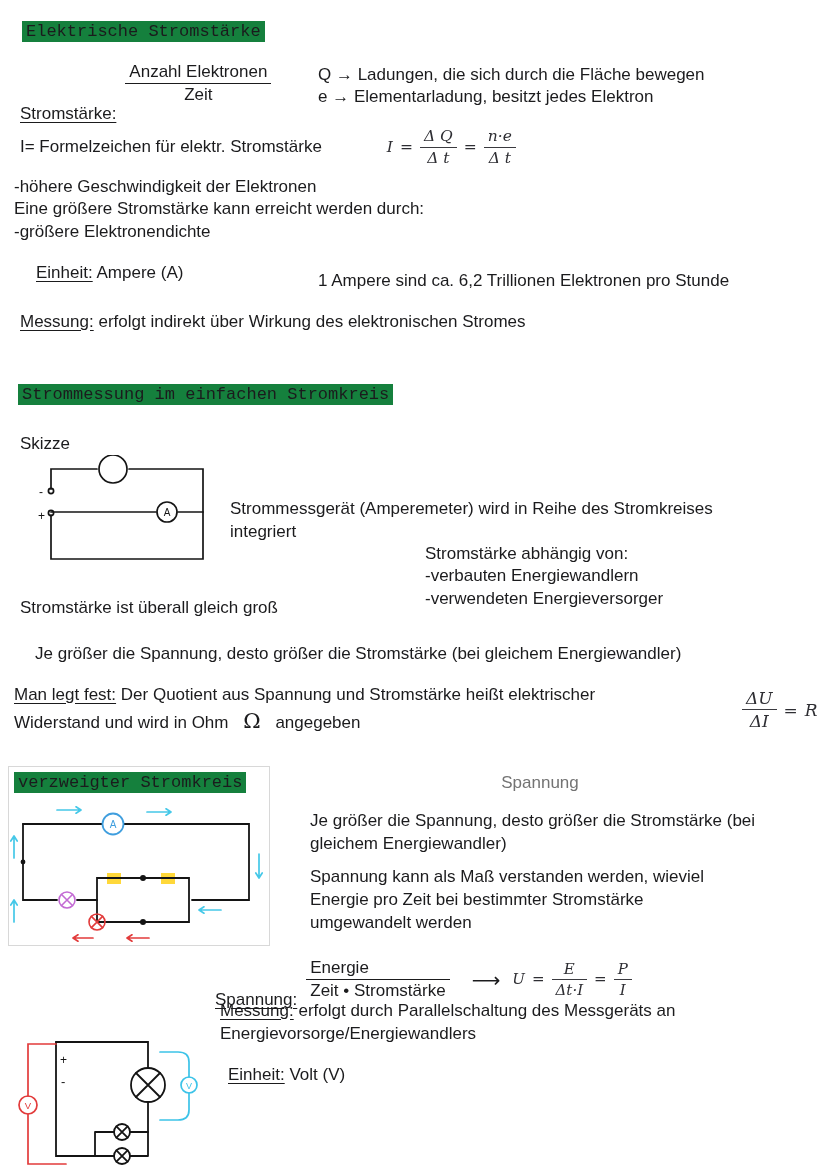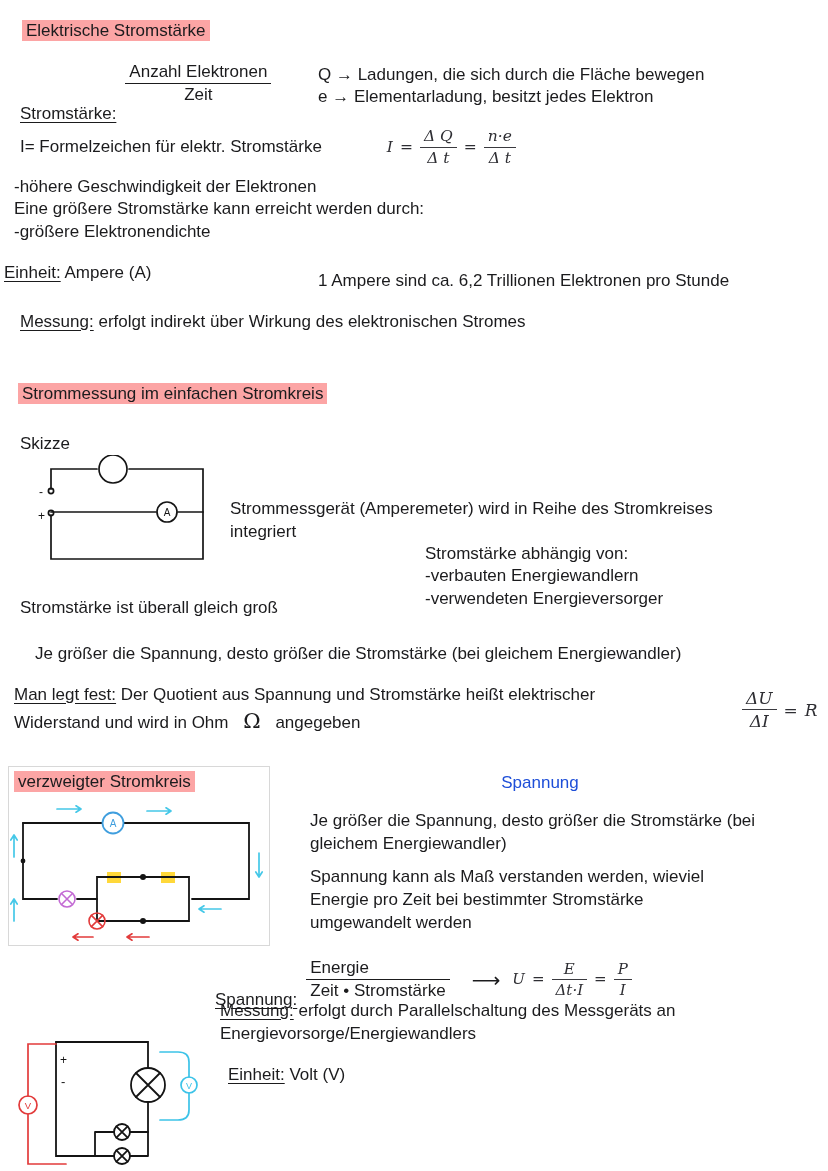--- a/index.html
+++ b/index.html
@@ -1,22 +1,22 @@
 <!DOCTYPE html>
 <html><head>
 <meta charset="utf-8">
 <style>
   * { margin:0; padding:0; box-sizing:border-box; }
   body { background:#e9e9e9; font-family:"Liberation Sans","DejaVu Sans",sans-serif; }
   .page { position:relative; width:828px; height:1171px; margin:0 auto; background:#ffffff;
           color:#1b1b1d; font-size:17px; line-height:1.3; overflow:hidden; }
   .abs { position:absolute; }
   .u { text-decoration:underline; text-underline-offset:3px;margin-top:41px; }
-  .hl { background:#fca5a5; padding:1px 4px; }
-  .blue-head { color:#1d4ed8; }
+  .hl { background:#15803d; padding:1px 4px;font-family:Liberation Mono, monospace; }
+  .blue-head { color:#737373; }
   .frac { display:inline-flex; flex-direction:column; text-align:center; vertical-align:middle; line-height:1.2; }
   .frac .num { border-bottom:1.6px solid #1b1b1d; padding:0 4px 1px; }
   .frac .den { padding:1px 4px 0; }
   .fl .num, .fl .den { text-align:left; }
   .hand { font-family:"DejaVu Serif","DejaVu Sans",serif; font-style:italic; color:#2e2e33; }
   .hand .frac .num { border-bottom:1.3px solid #3a3a3f; }
   .frow { display:flex; align-items:center; gap:7px; }
   .omega { font-size:21px; font-style:normal; margin:0 10px; font-family:"DejaVu Serif",serif; }
   svg text { font-family:"Liberation Sans",sans-serif; }
 </style>
@@ -57,21 +57,21 @@
       </span>
     </span>
   </div>
 
   <div class="abs" style="left:14px; top:176px; line-height:1.32;">
     <div>-höhere Geschwindigkeit der Elektronen</div>
     <div>Eine größere Stromstärke kann erreicht werden durch:</div>
     <div>-größere Elektronendichte</div>
   </div>
 
-  <div class="abs" style="left:4px; top:262px;">
+  <div class="abs" style="left:36px; top:262px;">
     <span class="u">Einheit:</span>
     <span>Ampere (A)</span>
   </div>
   <div class="abs" style="left:318px; top:270px;">1 Ampere sind ca. 6,2 Trillionen Elektronen pro Stunde</div>
 
   <div class="abs" style="left:20px; top:311px;">
     <span class="u">Messung:</span>
     <span>erfolgt indirekt über Wirkung des elektronischen Stromes</span>
   </div>
 

